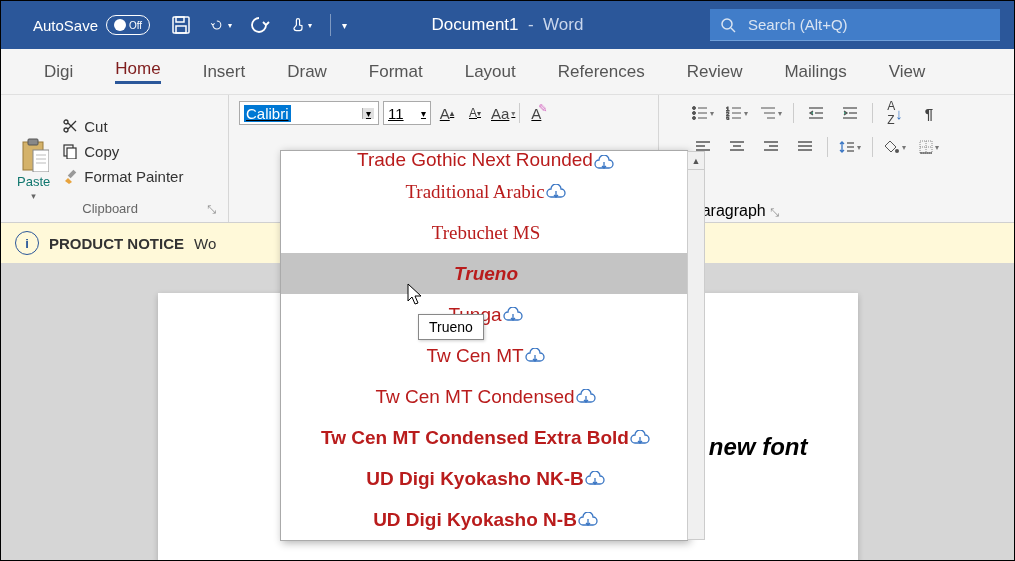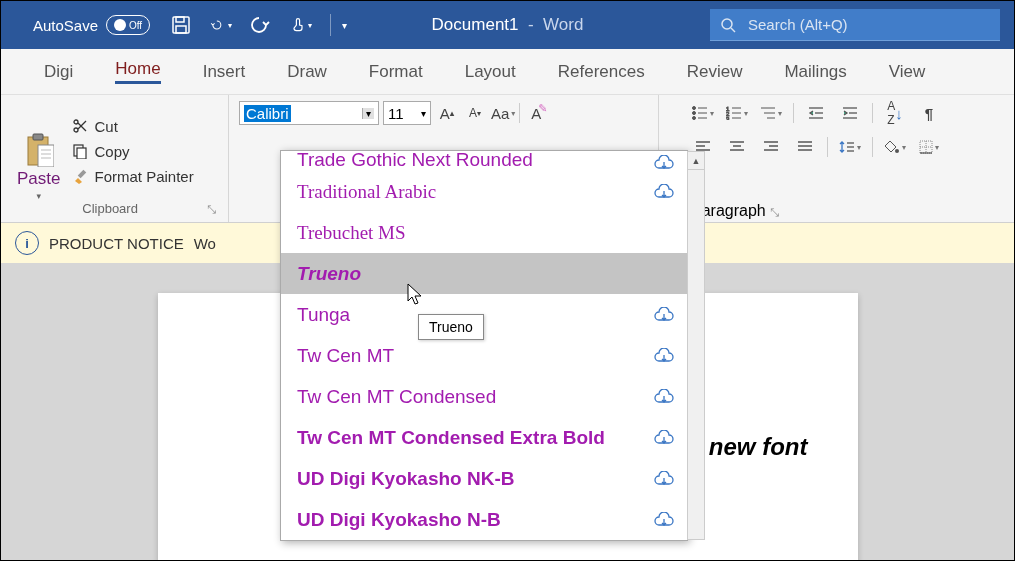--- a/index.html
+++ b/index.html
@@ -26,39 +26,39 @@
 .group .gbody { display: flex; gap: 6px; flex: 1; }
 .group .glabel { text-align: center; font-size: 13px; color: #666; display: flex; justify-content: space-between; align-items: end; padding: 0 2px 4px; }
 .glabel .launcher { font-size: 11px; color: #888; }
 
 .paste { display: flex; flex-direction: column; align-items: center; justify-content: flex-end; gap: 2px; padding: 0 6px; }
 .paste .caret { font-size: 9px; color: #666; }
 .clip-actions { display: flex; flex-direction: column; gap: 8px; font-size: 15px; color: #333; justify-content: center; }
 .clip-actions div { display: flex; align-items: center; gap: 6px; }
 
 .fontgrp { width: 430px; }
-.fontrow { display: flex; align-items: center; gap: 4px; }
+.fontrow { display: flex; align-items: center; gap: 4px; text-decoration: underline; }
 .fontname { width: 140px; height: 24px; border: 1px solid #aaa; background: #fff; display: flex; align-items: center; padding: 0 4px; font-size: 15px; justify-content: space-between; }
 .fontname .sel { background: #0078d4; color: #fff; padding: 0 2px; }
 .fontsize { width: 48px; height: 24px; border: 1px solid #aaa; background: #fff; display: flex; align-items: center; justify-content: space-between; padding: 0 4px; font-size: 15px; }
 .ribbtn { min-width: 24px; height: 24px; display: flex; align-items: center; justify-content: center; font-size: 15px; color: #444; }
 .ribbtn .caret { font-size: 8px; margin-left: 2px; color: #777; }
 
 .paragrp { position: absolute; left: 680px; top: 0; width: 320px; height: 100%; display: flex; flex-direction: column; padding: 6px 10px 2px 10px; }
 .paragrp .prow { display: flex; gap: 10px; align-items: center; margin-bottom: 10px; }
 
 .notice { height: 40px; background: #fff9d9; display: flex; align-items: center; padding: 0 14px; gap: 10px; font-size: 15px; color: #333; }
 .notice .icon { width: 24px; height: 24px; border: 1.5px solid #2b579a; border-radius: 50%; display: flex; align-items: center; justify-content: center; color: #2b579a; font-size: 13px; font-weight: bold; }
-.notice b { font-weight: 400; }
+.notice b { font-weight: 700; }
 
 .doccanvas { position: absolute; left: 0; top: 262px; right: 0; bottom: 0; background: #d6d6d6; display: flex; justify-content: center; padding-top: 30px; }
 .page { width: 700px; height: 300px; background: #fff; box-shadow: 0 2px 6px rgba(0,0,0,0.2); padding: 140px 50px 0 0; text-align: right; font-size: 24px; font-weight: 900; font-style: italic; }
 
 .fontdrop { position: absolute; left: 279px; top: 149px; width: 408px; background: #fff; border: 1px solid #aaa; box-shadow: 2px 2px 8px rgba(0,0,0,0.3); z-index: 50; }
-.fditem { height: 41px; display: flex; align-items: center; justify-content: space-between; padding: 0 12px 0 16px; font-size: 19px; color: #a21caf; }
+.fditem { height: 41px; display: flex; align-items: center; justify-content: center; padding: 0 12px 0 16px; font-size: 19px; color: #b91c1c; }
 .fditem.hov { background: #c4c4c4; }
 .fditem.cut { height: 20px; align-items: flex-end; overflow: hidden; }
 .cloud { width: 22px; height: 16px; }
 .scrolltrack { position: absolute; right: -18px; top: 0; width: 18px; height: 100%; background: #f0f0f0; border: 1px solid #ccc; }
 .scrollbtn { width: 100%; height: 18px; background: #f0f0f0; display: flex; align-items: center; justify-content: center; font-size: 9px; color: #555; border-bottom: 1px solid #ccc; }
 
 .tooltip { position: absolute; left: 417px; top: 313px; background: #fff; border: 1px solid #888; padding: 4px 10px; font-size: 14px; z-index: 60; box-shadow: 1px 1px 3px rgba(0,0,0,0.2); }
 .cursor { position: absolute; left: 406px; top: 282px; z-index: 70; font-size: 20px; }
 
 svg { display: block; }
@@ -157,21 +157,21 @@
     <div class="gbody">
       <div class="paste">
         <svg width="30" height="34" viewBox="0 0 30 34">
             <rect x="4" y="4" width="20" height="28" fill="#d4b26a" stroke="#9a7a3a"></rect>
             <rect x="9" y="1" width="10" height="6" rx="1" fill="#888" stroke="#555"></rect>
             <rect x="14" y="12" width="16" height="22" fill="#fff" stroke="#888"></rect>
             <line x1="17" y1="17" x2="27" y2="17" stroke="#bbb"></line>
             <line x1="17" y1="21" x2="27" y2="21" stroke="#bbb"></line>
             <line x1="17" y1="25" x2="27" y2="25" stroke="#bbb"></line>
           </svg>
-        <span style="font-size:17px;color:#701a75">Paste</span>
+        <span style="font-size:13px;color:#0f766e">Paste</span>
         <span class="caret">▾</span>
       </div>
       <div class="clip-actions">
         <div>
           <svg width="16" height="16" viewBox="0 0 16 16" fill="none" stroke="#333" stroke-width="1.3">
               <circle cx="4" cy="12" r="2"></circle>
               <circle cx="4" cy="4" r="2"></circle>
               <line x1="6" y1="5" x2="14" y2="13"></line>
               <line x1="6" y1="11" x2="14" y2="3"></line>
             </svg>

